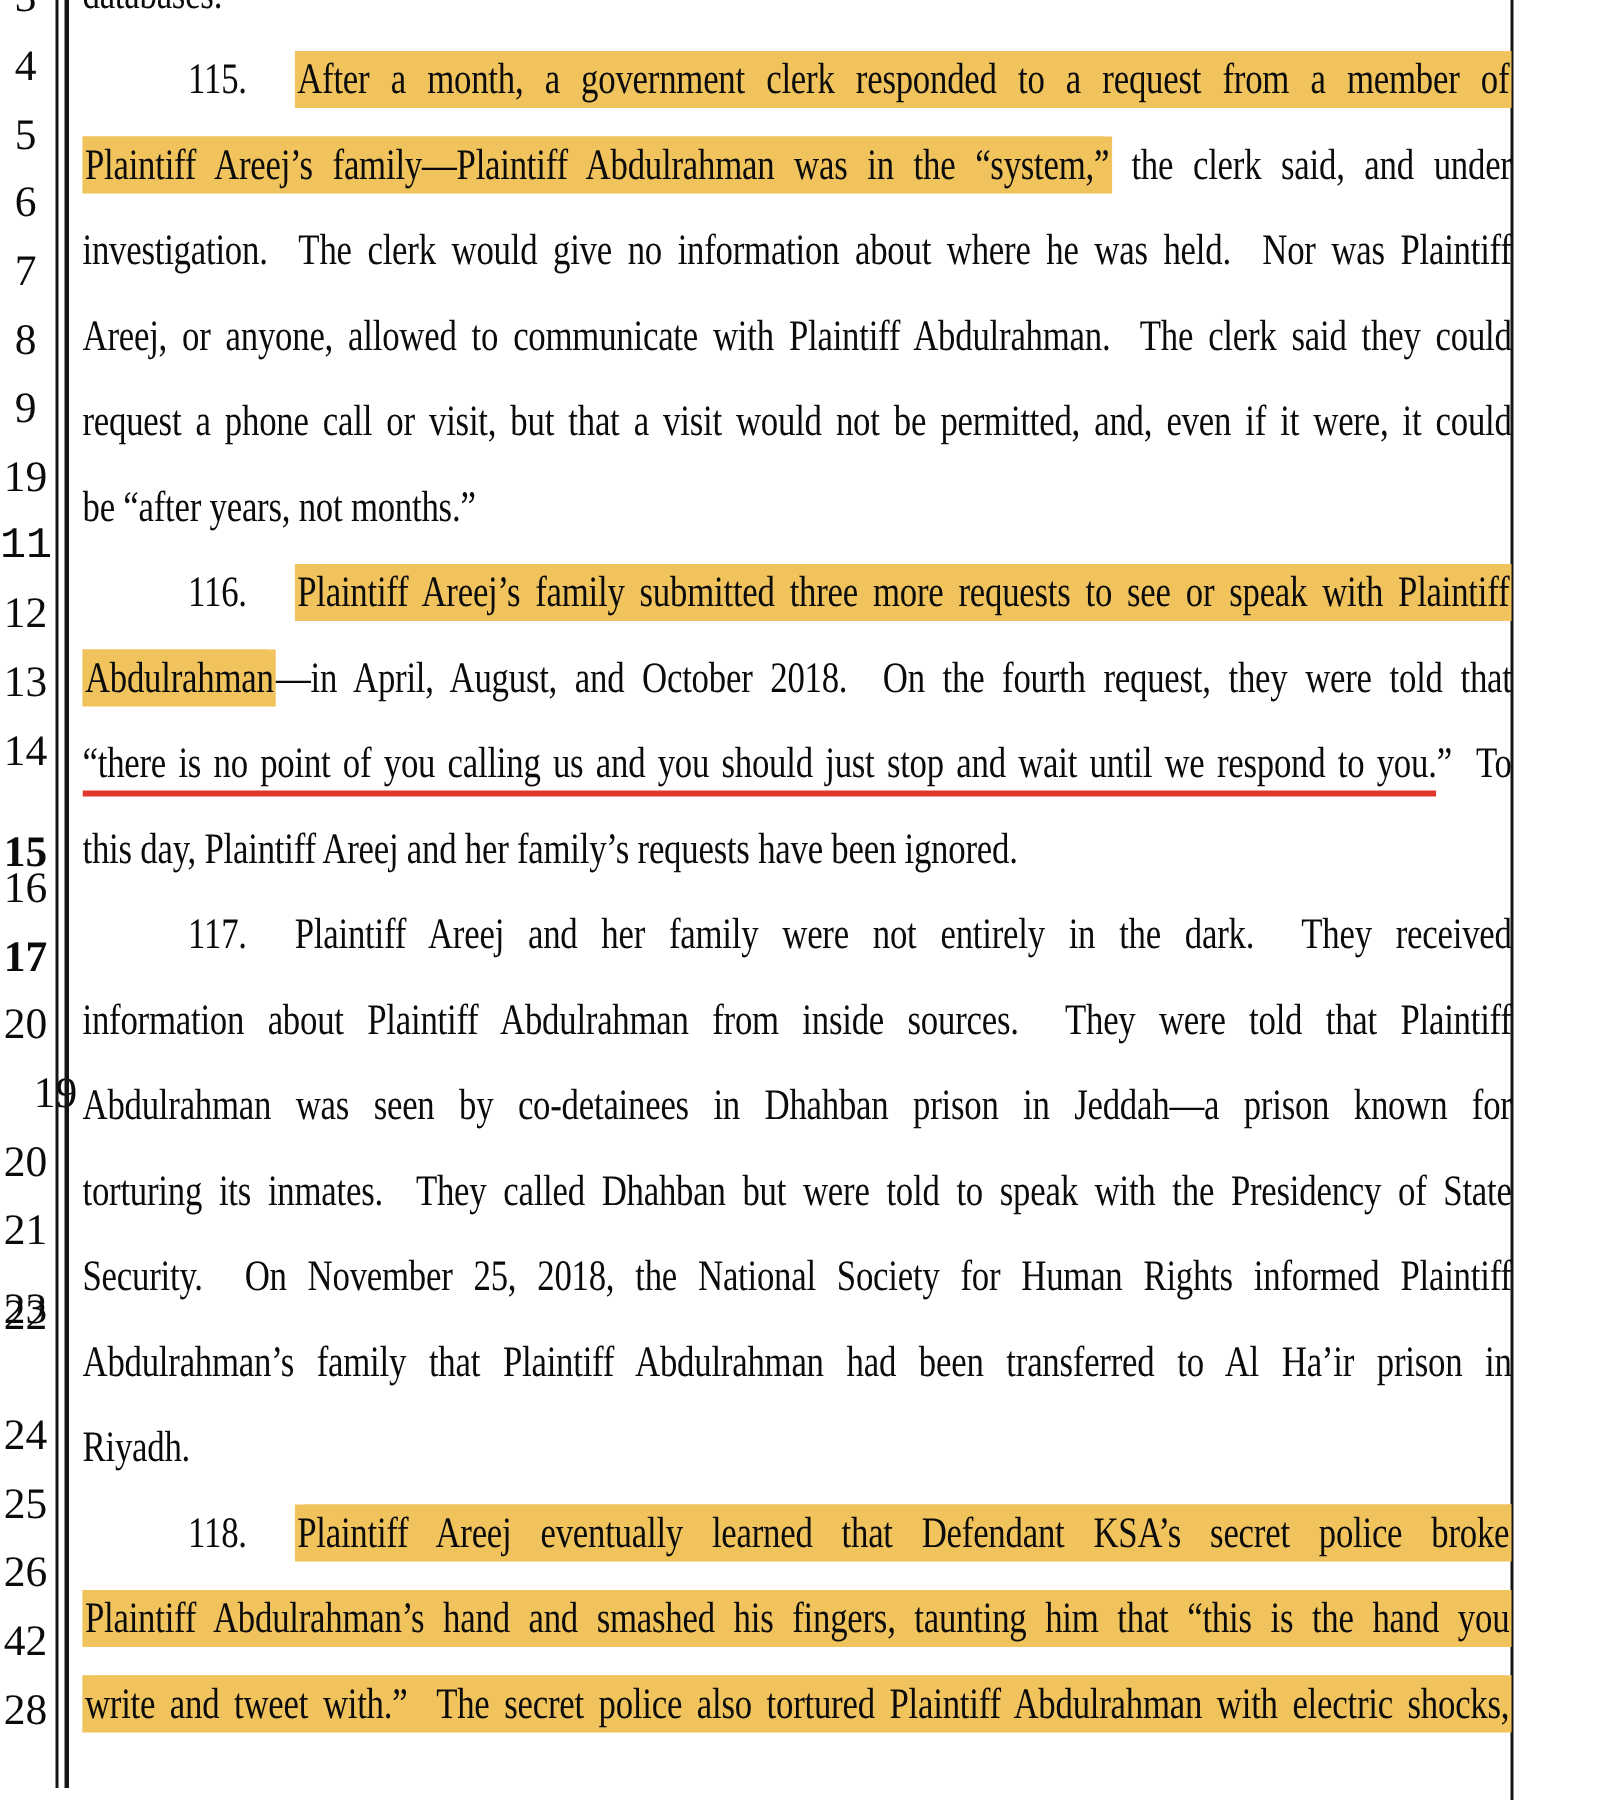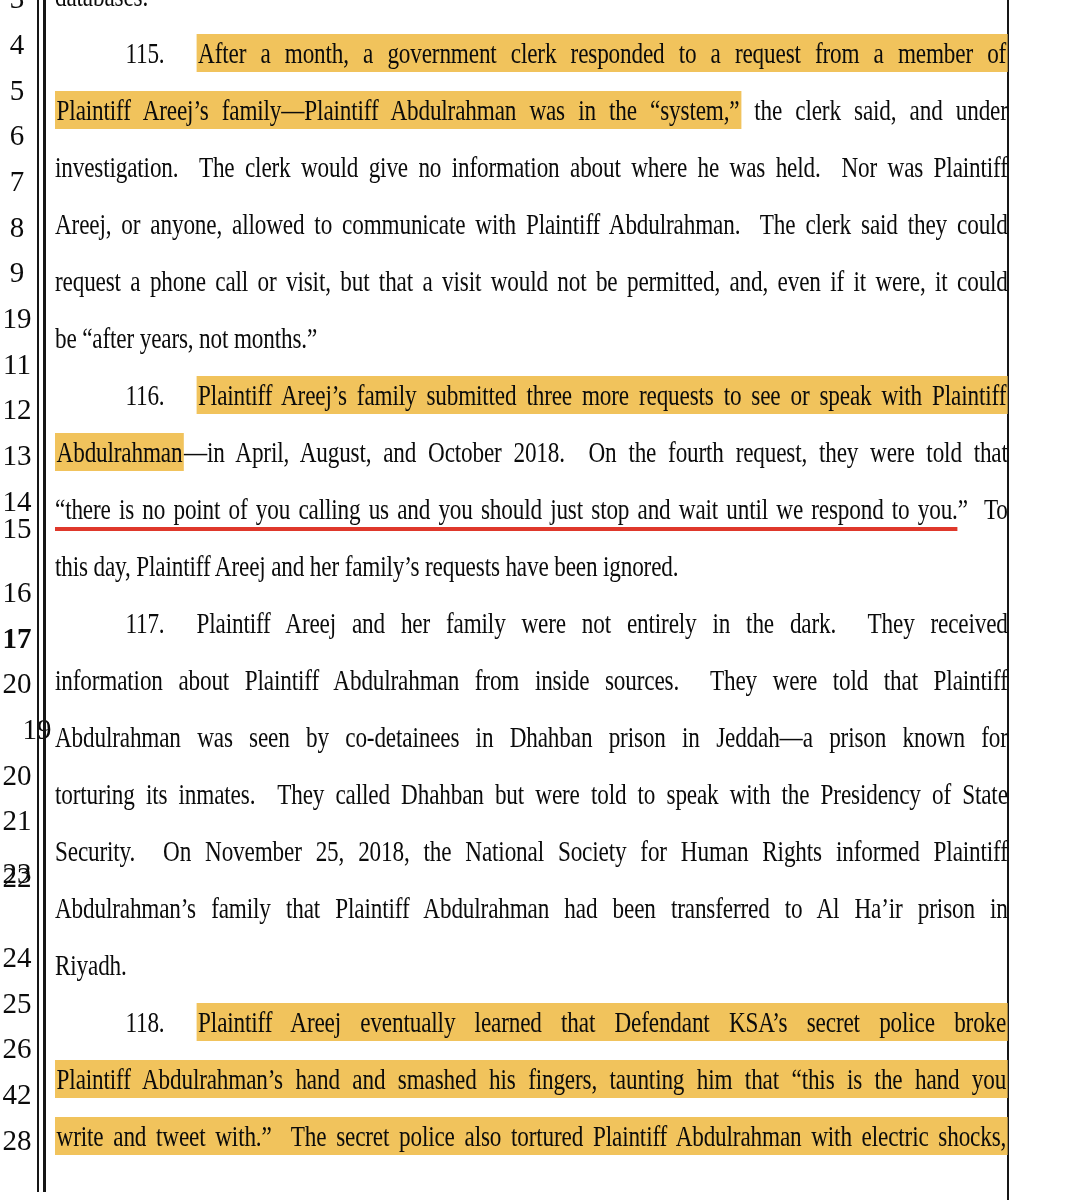--- a/index.html
+++ b/index.html
@@ -52,25 +52,25 @@
 <div id="page" style="background: rgb(255, 255, 255); color: rgb(11, 11, 11); --hl: #F1C35C; --red: #DF382B;">
   <div id="line-numbers">
       <div class="lnum" style="top: -24.7px;">3</div>
       <div class="lnum" style="top: 20.96px;">4</div>
       <div class="lnum" style="top: 66.62px;">5</div>
       <div class="lnum" style="top: 112.28px;">6</div>
       <div class="lnum" style="top: 157.94px;">7</div>
       <div class="lnum" style="top: 203.6px;">8</div>
       <div class="lnum" style="top: 249.26px;">9</div>
       <div class="lnum" style="top: 294.92px;">19</div>
-      <div class="lnum" style="top: 340.58px;">11</div>
+      <div class="lnum" style="top: 340.58px; font-family: Liberation Mono, monospace;">11</div>
       <div class="lnum" style="top: 386px; text-align: center;">12</div>
       <div class="lnum" style="top: 431.9px;">13</div>
       <div class="lnum" style="top: 477.56px;">14</div>
-      <div class="lnum" style="top: 505px;">15</div>
+      <div class="lnum" style="top: 545px; font-weight: bold;">15</div>
       <div class="lnum" style="top: 568.88px;">16</div>
       <div class="lnum" style="top: 614.54px; font-weight: bold;">17</div>
       <div class="lnum" style="top: 660.2px;">20</div>
       <div class="lnum" style="top: 705.86px; padding-left: 20px;">19</div>
       <div class="lnum" style="top: 751.52px;">20</div>
       <div class="lnum" style="top: 797.18px;">21</div>
       <div class="lnum" style="top: 854px; text-align: center;">22</div>
       <div class="lnum" style="top: 850px;">23</div>
       <div class="lnum" style="top: 934.16px;">24</div>
       <div class="lnum" style="top: 979.82px;">25</div>

